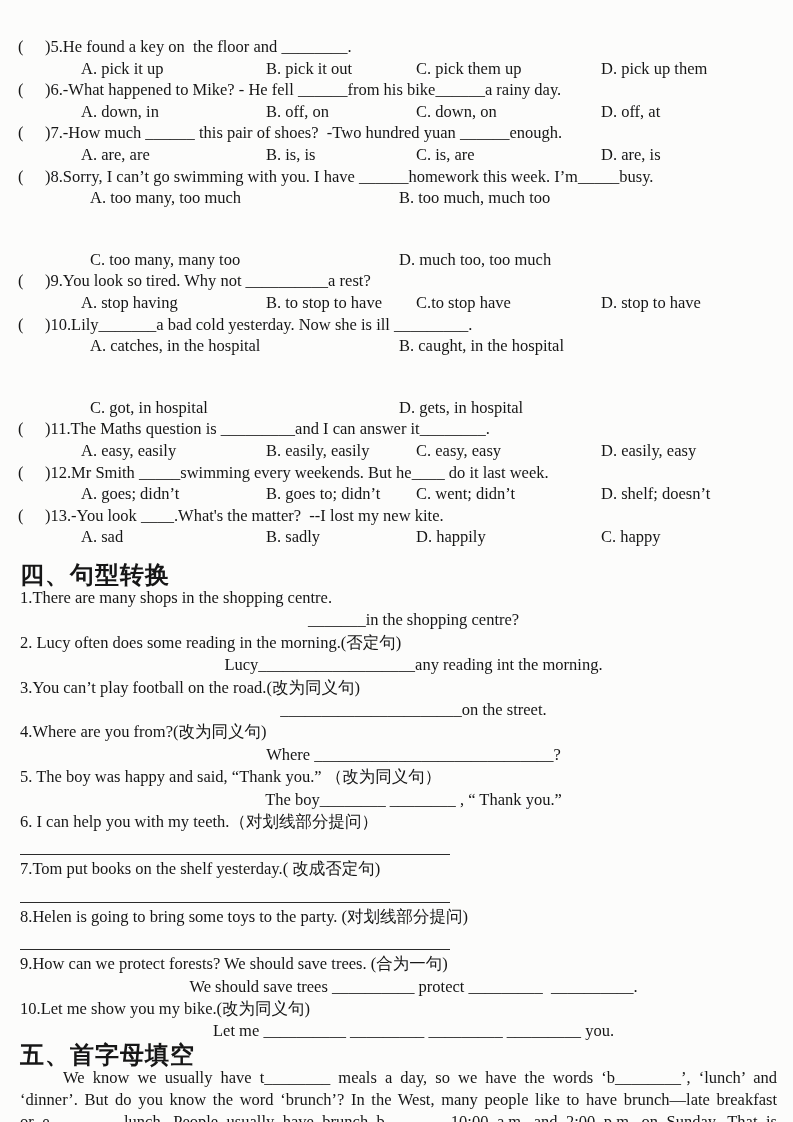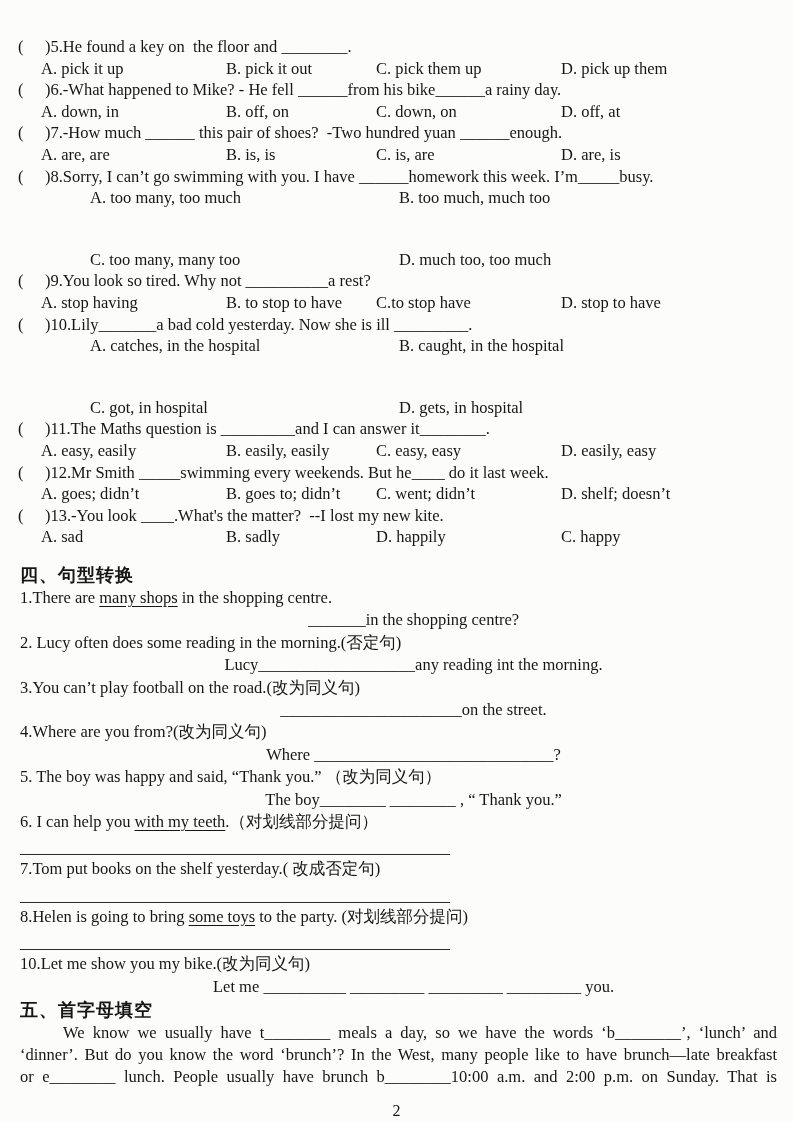--- a/index.html
+++ b/index.html
@@ -13,33 +13,33 @@
     font-size:16.5px;
     overflow:hidden;
     box-sizing:border-box;
   }
   
   .mcq { padding-top:36px; }
   .stem-row { display:flex; line-height:21.6px; }
   .bracket { flex:none; width:45px; padding-left:18px; box-sizing:border-box; }
   .stem { white-space:pre-wrap; }
   .opts { display:grid; line-height:21.6px; }
-  .opts.c4 { padding-left:41px; grid-template-columns:185px 150px 185px auto; }
+  .opts.c4 { padding-left:81px; grid-template-columns:185px 150px 185px auto; }
   .opts.c2 { padding-left:90px; grid-template-columns:269px auto;gap:40px; }
   .opts span { white-space:pre-wrap; }
   
   .sec-heading {
-    font-weight:bold; font-size:18px; line-height:24px;
+    font-weight:bold; font-size:24px; line-height:24px;
     padding-left:20px; letter-spacing:1px;
   }
   
   .s4 { margin-top:15px; }
   .s4 .l1 { padding-left:20px; line-height:22.4px; white-space:pre-wrap; }
   .s4 .l2 { padding-left:34px; line-height:22.4px; white-space:pre-wrap;text-align:center; }
-  .u { text-decoration:underline; text-underline-offset:3px;text-align:center; }
+  .u { text-underline-offset:3px;text-align:center; }
   .answer-rule {
     margin:13px 0 3px 20px; width:430px; height:8px;
     border-bottom:1.6px solid #2a2a2a;
   }
   
   .s5 { }
   .s5 .pline {
     margin:0 16px 0 20px; line-height:22px;
     text-align:justify; text-align-last:justify;
   }
@@ -209,20 +209,24 @@
     <div>
       <div class="l1"><span>7.Tom put books on the shelf yesterday.( 改成否定句)</span><span class="u"></span><span></span></div>
       <div class="answer-rule"></div>
     </div>
 
     <div>
       <div class="l1"><span>8.Helen is going to bring </span><span class="u">some toys</span><span> to the party. (对划线部分提问)</span></div>
       <div class="answer-rule"></div>
     </div>
 
+    <div>
+      <div class="l1"><span>9.How can we protect forests? We should save trees. (合为一句)</span><span class="u"></span><span></span></div>
+      <div class="l2">We should save trees __________ protect _________  __________.</div>
+    </div>
 
     <div>
       <div class="l1"><span>10.Let me show you my bike.(改为同义句)</span><span class="u"></span><span></span></div>
       <div class="l2">Let me __________ _________ _________ _________ you.</div>
     </div>
 
   </section>
 
   <section class="s5">
     <div class="sec-heading">五、首字母填空</div>

